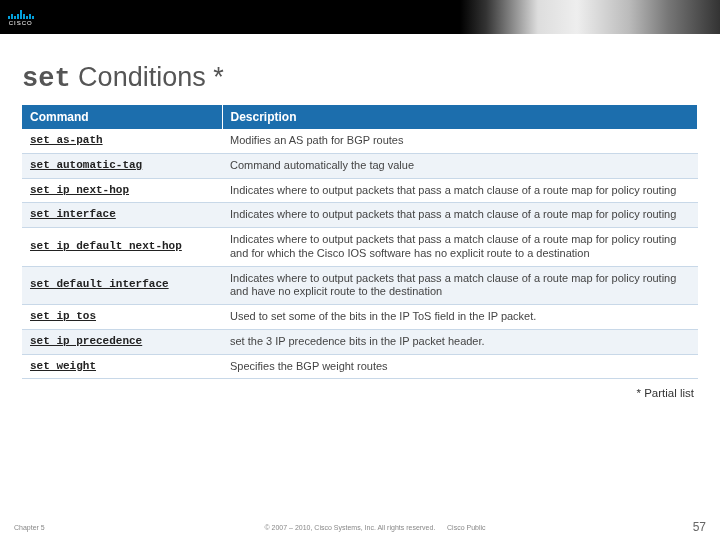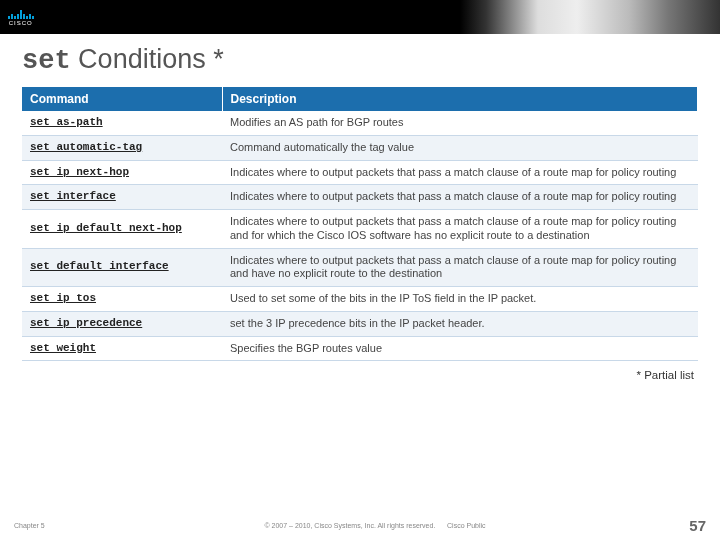--- a/index.html
+++ b/index.html
@@ -46,20 +46,21 @@
   }
   .cisco-bars span {
     width: 1.5px;
     background: #049fd9;
   }
   .title {
     padding: 10px 22px 8px;
     font-size: 27px;
     color: #555;
     font-weight: 400;
+    margin-top: 18px;
   }
   .title .mono { font-family: "Courier New", monospace; font-weight: bold; }
   .table-wrap {
     padding: 3px 22px;
   }
   table {
     width: 100%;
     border-collapse: collapse;
     font-size: 11px;
     table-layout: fixed;
@@ -102,21 +103,21 @@
     left: 0;
     right: 0;
     display: flex;
     align-items: center;
     justify-content: space-between;
     padding: 0 14px;
     font-size: 7px;
     color: #888;
   }
   .footer .mid { flex: 1; text-align: center; }
-  .footer .pg { font-size: 15px; color: #666; width: 30px; text-align: right; font-weight: bold; }
+  .footer .pg { font-size: 12px; color: #666; width: 30px; text-align: right; }
   .footer .cp { width: 60px; text-align: left; }
 </style>
 </head>
 <body>
 
 <div class="top-band">
   <div class="cisco-logo">
     <div class="cisco-bars">
       <span style="height:3px"></span>
         <span style="height:5px"></span>
@@ -177,21 +178,21 @@
         <tr>
           <td class="cmd">set ip tos</td>
           <td>Used to set some of the bits in the IP ToS field in the IP packet.</td>
         </tr>
         <tr>
           <td class="cmd">set ip precedence</td>
           <td>set the 3 IP precedence bits in the IP packet header.</td>
         </tr>
         <tr>
           <td class="cmd">set weight</td>
-          <td>Specifies the BGP routes value</td>
+          <td>Specifies the BGP weight routes</td>
         </tr>
       </tbody>
   </table>
 </div>
 
 <div class="footnote">* Partial list</div>
 
 <div class="footer">
   <div class="cp">Chapter 5</div>
   <div class="mid">

